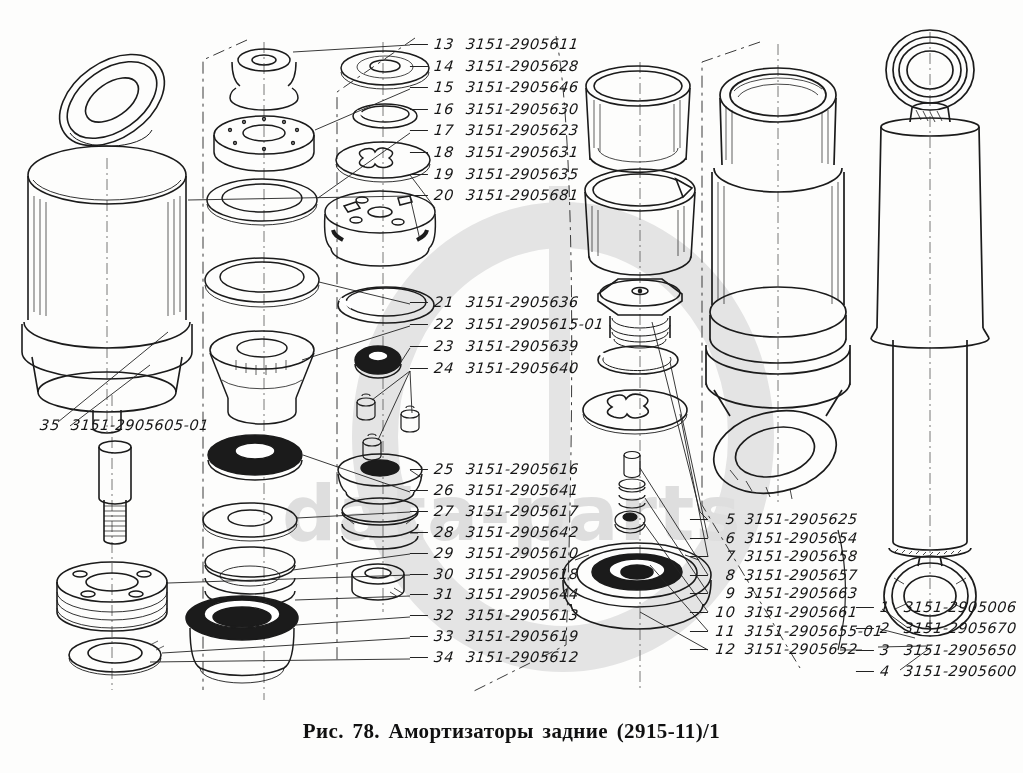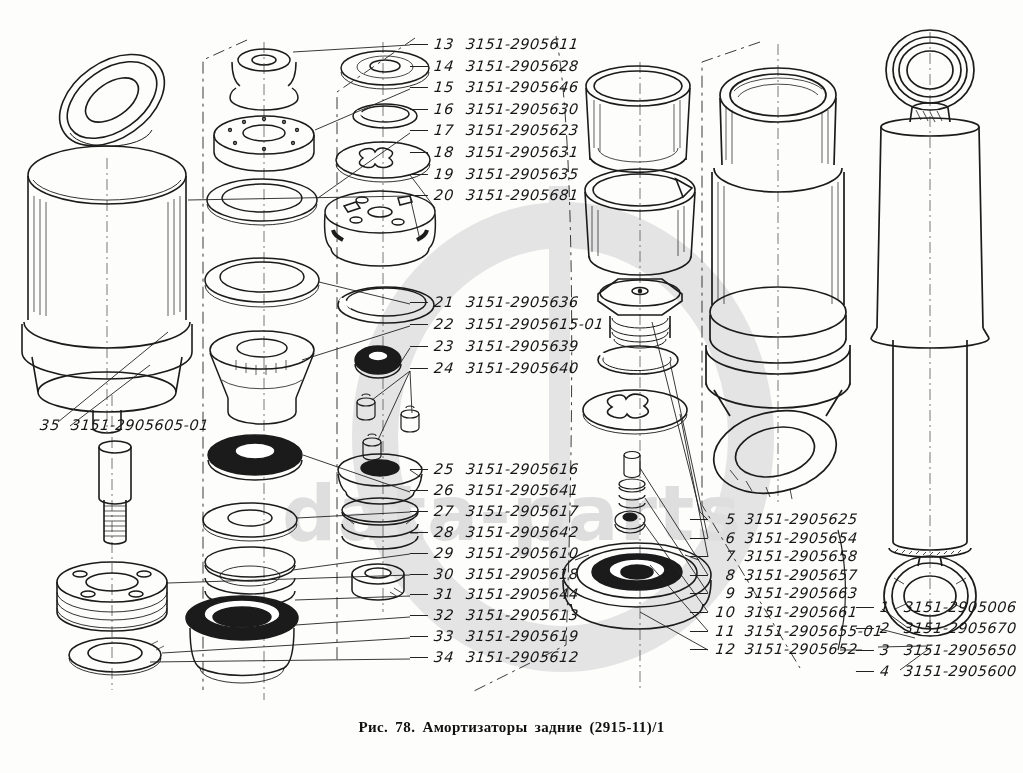--- a/index.html
+++ b/index.html
@@ -15,21 +15,21 @@
   .part-label{position:absolute;display:flex;align-items:center;color:#161616;
               font-size:14.5px;font-style:italic;white-space:nowrap;transform:skewX(-6deg);}
   .part-label .lead{display:inline-block;width:18px;border-top:1.3px solid #222;margin-right:6px;}
   .part-label .pn{display:inline-block;min-width:24px;margin-right:8px;letter-spacing:1px;}
   .part-label .pc{letter-spacing:0.5px;}
   .part-label.d .pn{min-width:22px;text-align:right;margin-right:9px;}
   .part-label.e .pn{min-width:13px;margin-right:11px;}
   .part-label.f .pn{min-width:22px;margin-right:9px;}
   svg{position:absolute;left:0;top:0;}
   .caption{position:absolute;left:0;top:719px;width:100%;text-align:center;
-           font-family:"Liberation Serif",serif;font-weight:bold;font-size:15px;
+           font-family:"Liberation Serif",serif;font-weight:bold;font-size:21px;
            color:#101010;letter-spacing:0.4px;word-spacing:3px;}
 </style>
 </head>
 <body>
 
 <div id="stage">
 
   <div class="wm-ring"></div>
   <div class="wm-bar"></div>
   <div class="wm-text">data-parts</div>

